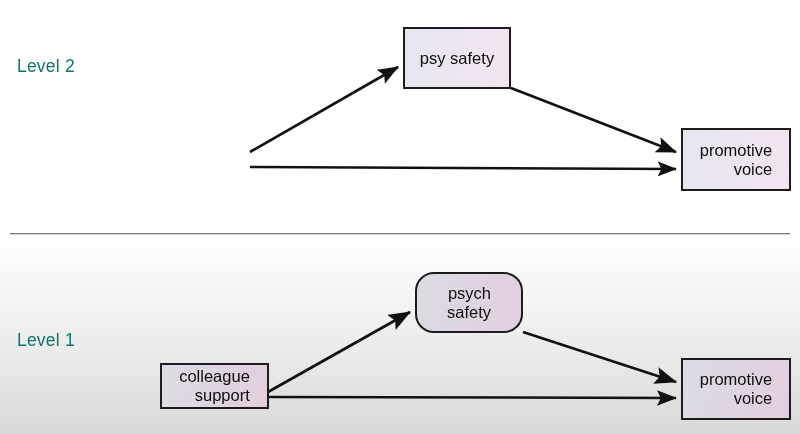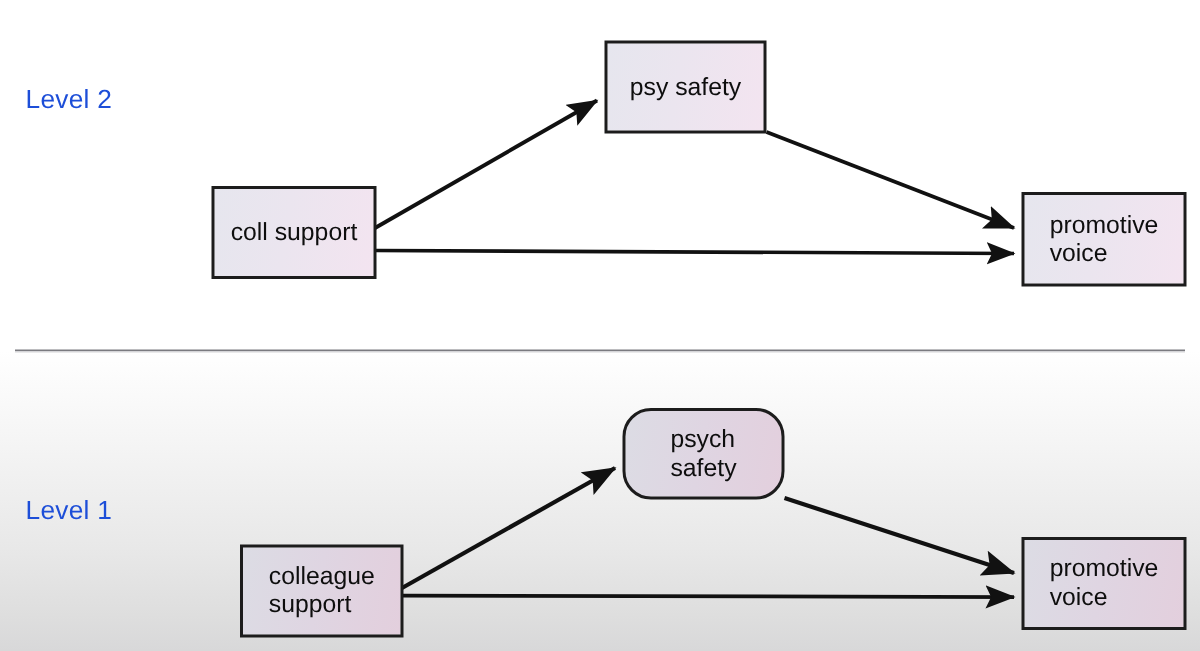--- a/index.html
+++ b/index.html
@@ -49,21 +49,21 @@
     width: 780px;
     height: 0;
     border-top: 1.6px solid #7b7b80;
     box-shadow: 0 1px 0 0 #d5d5d8;
   }
 
   
   .level-label {
     position: absolute;
     font-size: 17.5px;
-    color: #1d4ed8;
+    color: #0f766e;
     letter-spacing: 0.2px;
     white-space: nowrap;
     font-family: "Liberation Sans", sans-serif;
   }
   #label-level2 { left: 17px; top: 56px; }
   #label-level1 { left: 17px; top: 282px; margin-top: 48px; }
 
   
   #arrow-layer {
     position: absolute;
@@ -75,42 +75,42 @@
   }
 
   
   .node {
     position: absolute;
     box-sizing: border-box;
     border: 2.2px solid #1c1c1c;
     display: flex;
     align-items: center;
     justify-content: center;
-    text-align: left;
+    text-align: right;
     font-size: 16.5px;
     line-height: 1.13;
     color: #0e0e0e;
     font-family: "Liberation Sans", sans-serif;
     z-index: 3;
   }
   .node.lvl2 {
     background: linear-gradient(100deg, #e6e6ee 0%, #ebe5ef 45%, #f3e4f0 100%);
   }
   .node.lvl1 {
     background: linear-gradient(100deg, #dcdce4 0%, #dfd5e2 48%, #e3cfdd 100%);
   }
   .node .node-text { display: block; padding: 0 4px; }
 
   
   #node-coll-support      { left: 141px; top: 124px; width: 110px; height: 62px; }
   #node-psy-safety        { left: 403px; top:  27px; width: 108px; height: 62px; }
   #node-promotive-voice-2 { left: 681px; top: 128px; width: 110px; height: 63px; }
 
   
-  #node-colleague-support { left: 160px; top: 363px; width: 109px; height: 62px; }
+  #node-colleague-support { left: 160px; top: 363px; width: 109px; height: 46px; }
   #node-psych-safety      { left: 415px; top: 272px; width: 108px; height: 61px; border-radius: 19px; }
   #node-promotive-voice-1 { left: 681px; top: 358px; width: 110px; height: 62px; }
 </style>
 </head>
 <body>
 
 <div id="canvas">
 
   <div class="panel" id="panel-level2"></div>
 
@@ -134,23 +134,20 @@
     <line x1="268" y1="392" x2="410" y2="312" stroke="#111111" stroke-width="2.8" marker-end="url(#ah)"></line>
 
     <line x1="523" y1="332" x2="676" y2="382" stroke="#111111" stroke-width="2.8" marker-end="url(#ah)"></line>
 
     <line x1="268" y1="397" x2="676" y2="398" stroke="#111111" stroke-width="2.5" marker-end="url(#ah)"></line>
   </svg>
 
   <div class="level-label" id="label-level2">Level 2</div>
   <div class="level-label" id="label-level1">Level 1</div>
 
-  <div class="node lvl2" id="node-coll-support">
-    <span class="node-text">coll support</span>
-  </div>
 
   <div class="node lvl2" id="node-psy-safety">
     <span class="node-text">psy safety</span>
   </div>
 
   <div class="node lvl2" id="node-promotive-voice-2">
     <span class="node-text">promotive<br>voice</span>
   </div>
 
   <div class="node lvl1" id="node-colleague-support">

